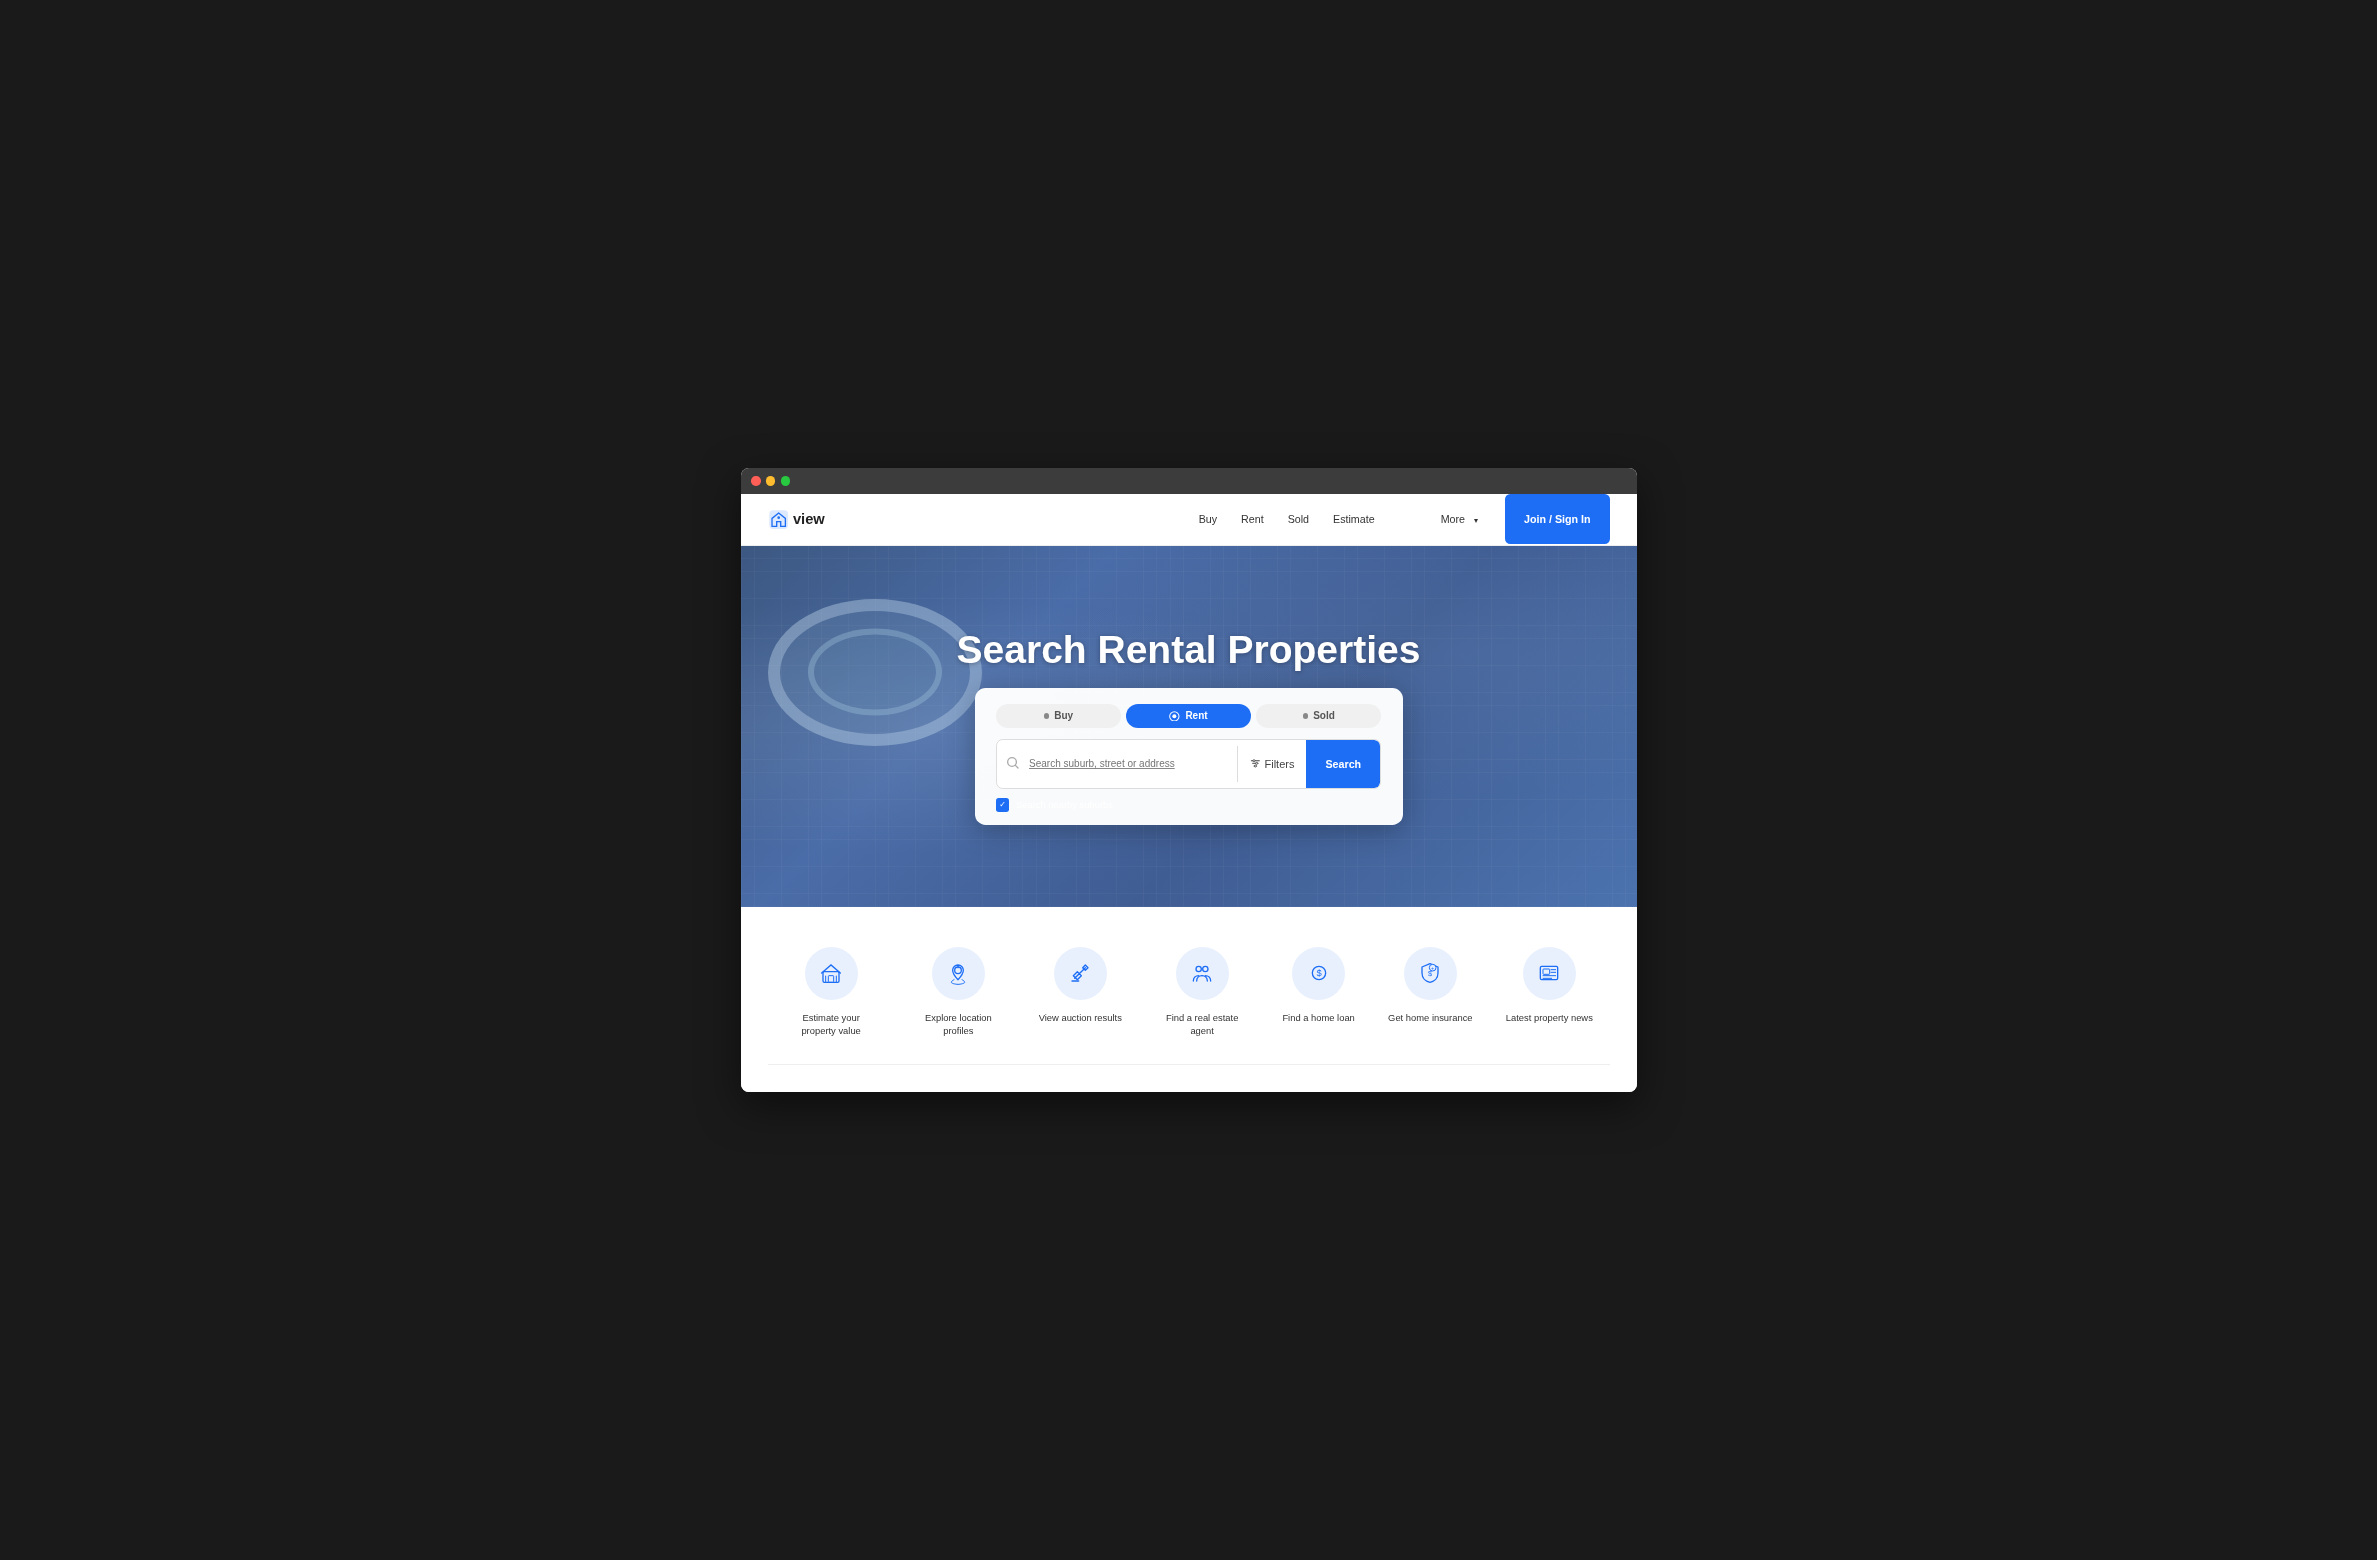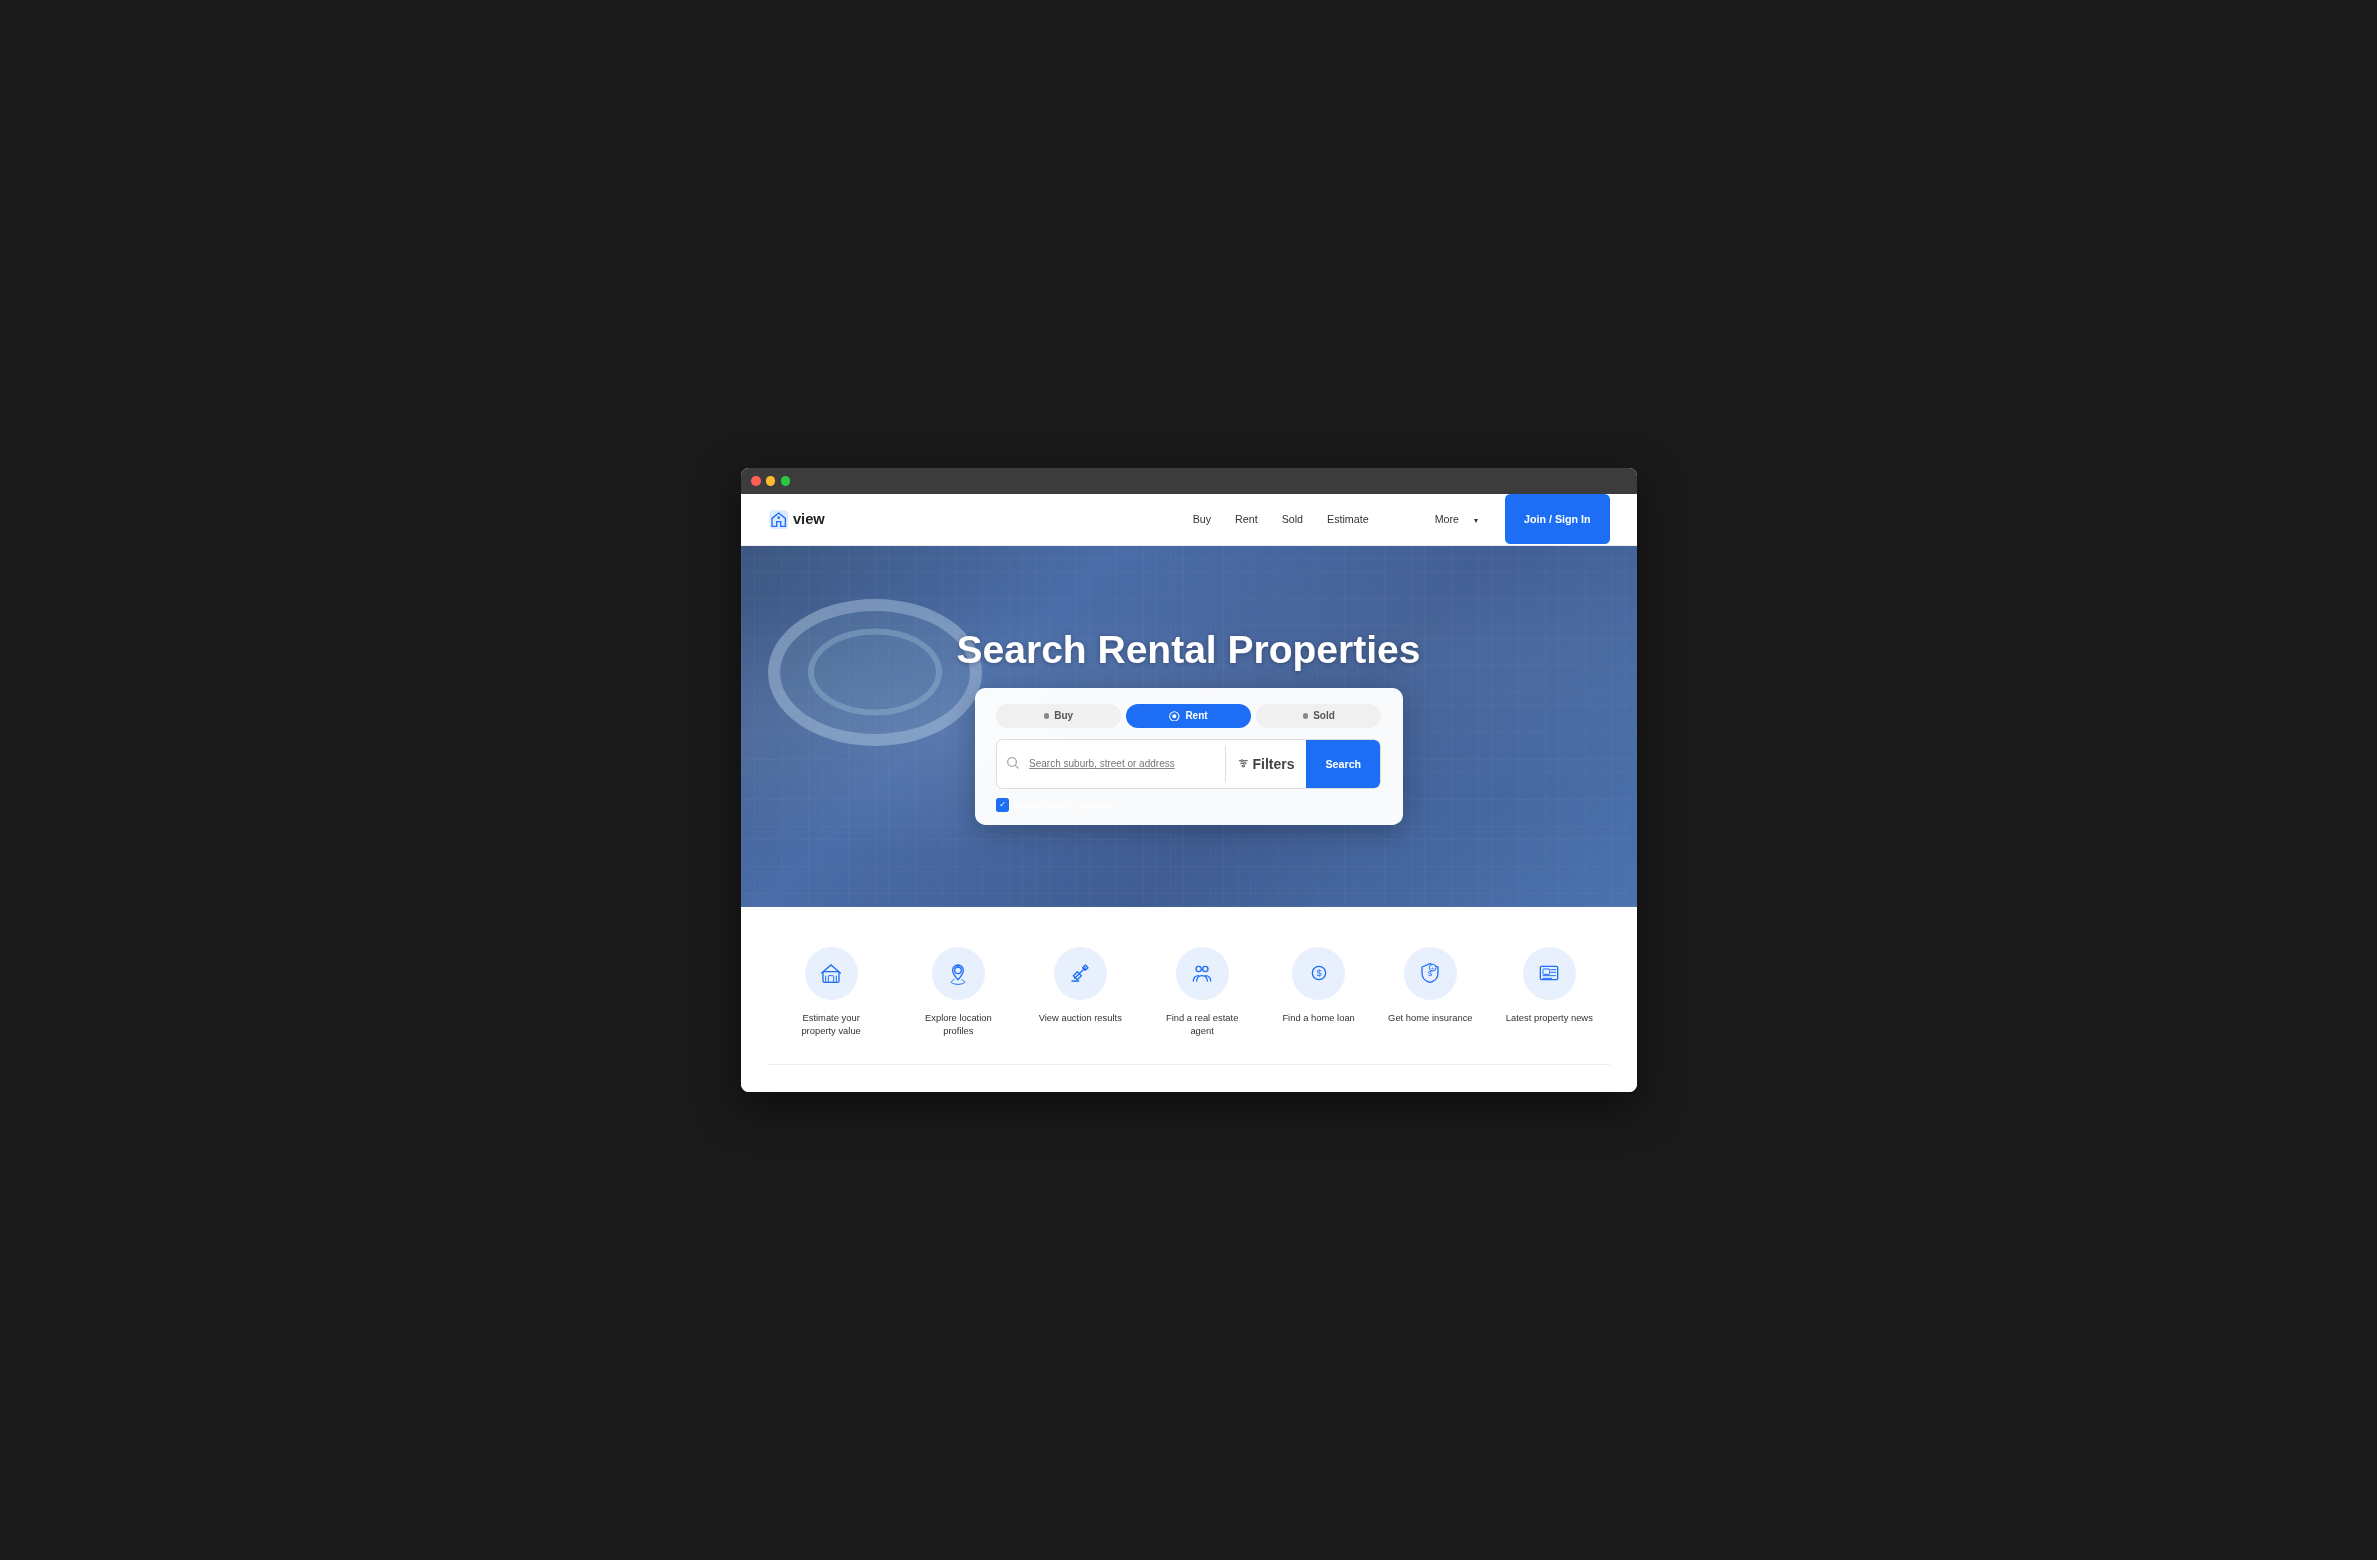--- a/index.html
+++ b/index.html
@@ -59,21 +59,21 @@
     .nav-link {
       font-size: 10.7px;
       color: #333;
       text-decoration: none;
       font-weight: 500;
       cursor: pointer;
     }
     .nav-link-more {
       display: flex;
       align-items: center;
-      gap: 15px;
+      gap: 9px;
       padding-left: 42px;
     }
     .join-btn {
       background: #1d6ef5;
       color: #fff;
       border: none;
       padding: 19px 19px;
       border-radius: 5.3px;
       font-size: 10.7px;
       font-weight: 600;
@@ -223,23 +223,23 @@
       align-items: center;
       gap: 4px;
       padding: 0 12px;
       border-left: 1px solid #ddd;
       height: 36px;
       background: none;
       border-top: none;
       border-bottom: none;
       border-right: none;
       cursor: pointer;
-      font-size: 14px;
+      font-size: 11px;
       color: #444;
-      font-weight: 700;
+      font-weight: 400;
     }
     .search-btn {
       background: #1d6ef5;
       color: #fff;
       border: none;
       padding: 0 19px;
       height: 48px;
       font-size: 10.7px;
       font-weight: 700;
       cursor: pointer;

